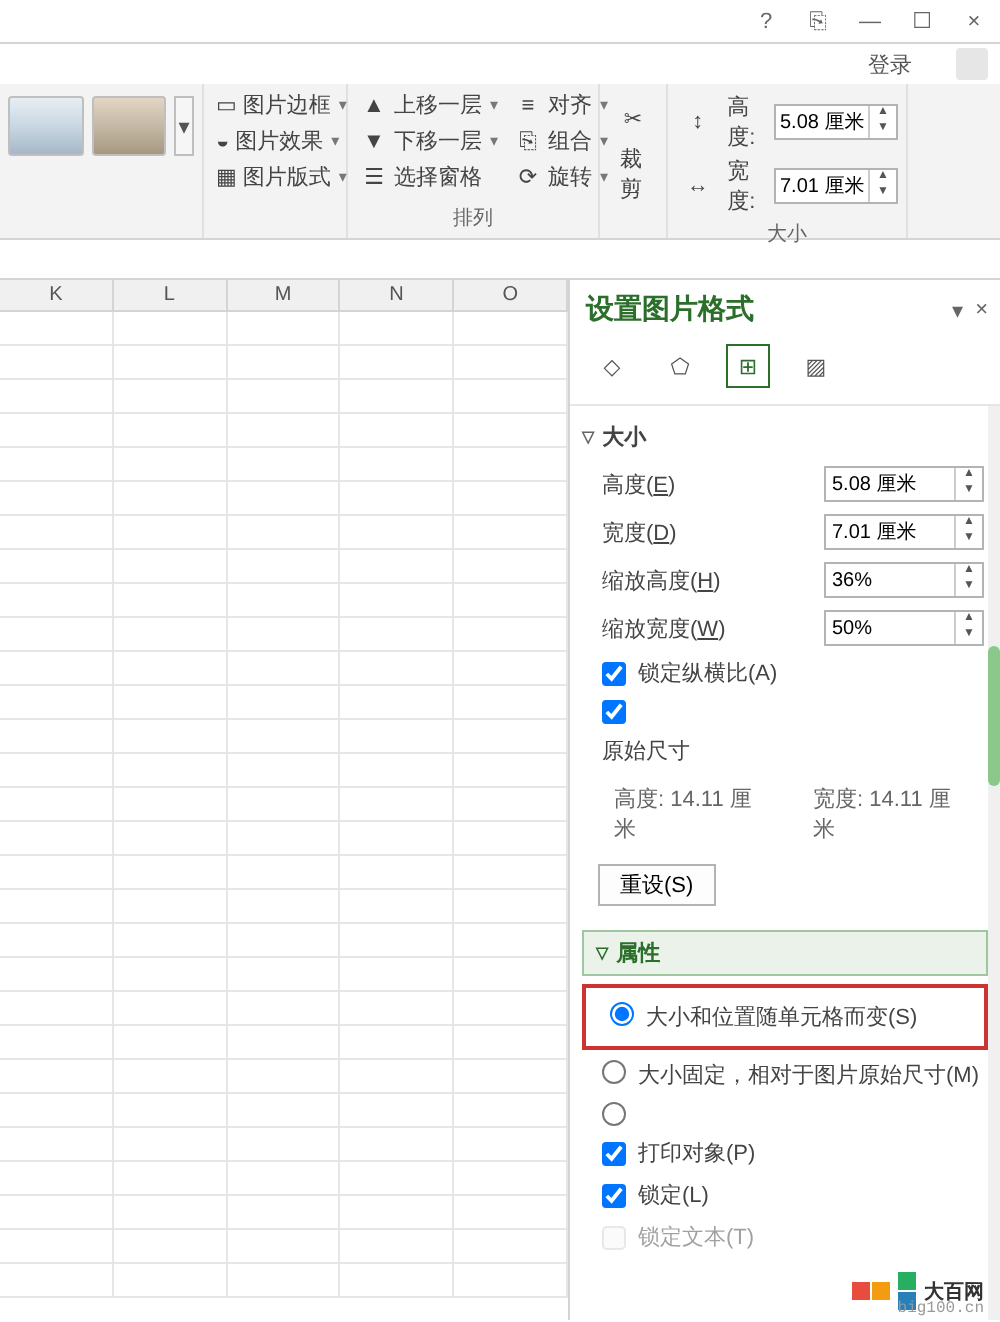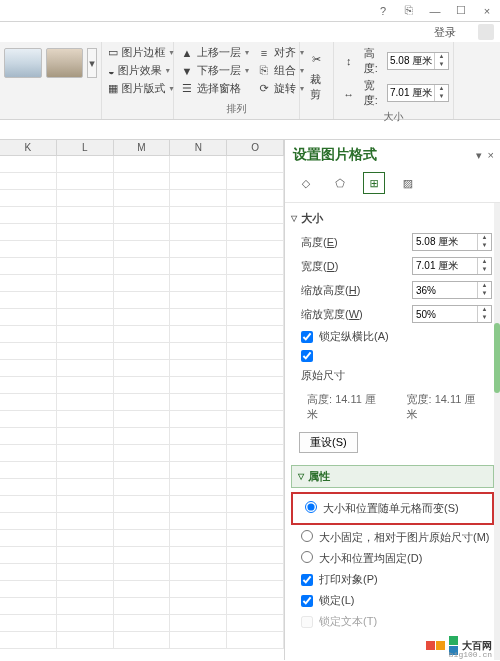--- a/index.html
+++ b/index.html
@@ -504,21 +504,20 @@
             <input type="radio" name="p" checked="" style="">
             <span><span>大小和位置随单元格而变</span>(<span class="ul">S</span>)</span>
           </label>
       </div>
       <label class="radio">
           <input type="radio" name="p" style="">
           <span><span>大小固定，相对于图片原始尺寸</span>(<span class="ul">M</span>)</span>
         </label>
       <label class="radio">
           <input type="radio" name="p" style="">
-          <span><span>大小和位置均固定</span>(<span class="ul">D</span>)</span>
         </label>
 
       <label class="chk">
           <input type="checkbox" checked="" style="">
           <span><span>打印对象</span>(<span class="ul">P</span>)</span>
         </label>
       <label class="chk">
           <input type="checkbox" checked="" style="">
           <span><span>锁定</span>(<span class="ul">L</span>)</span>
         </label>

